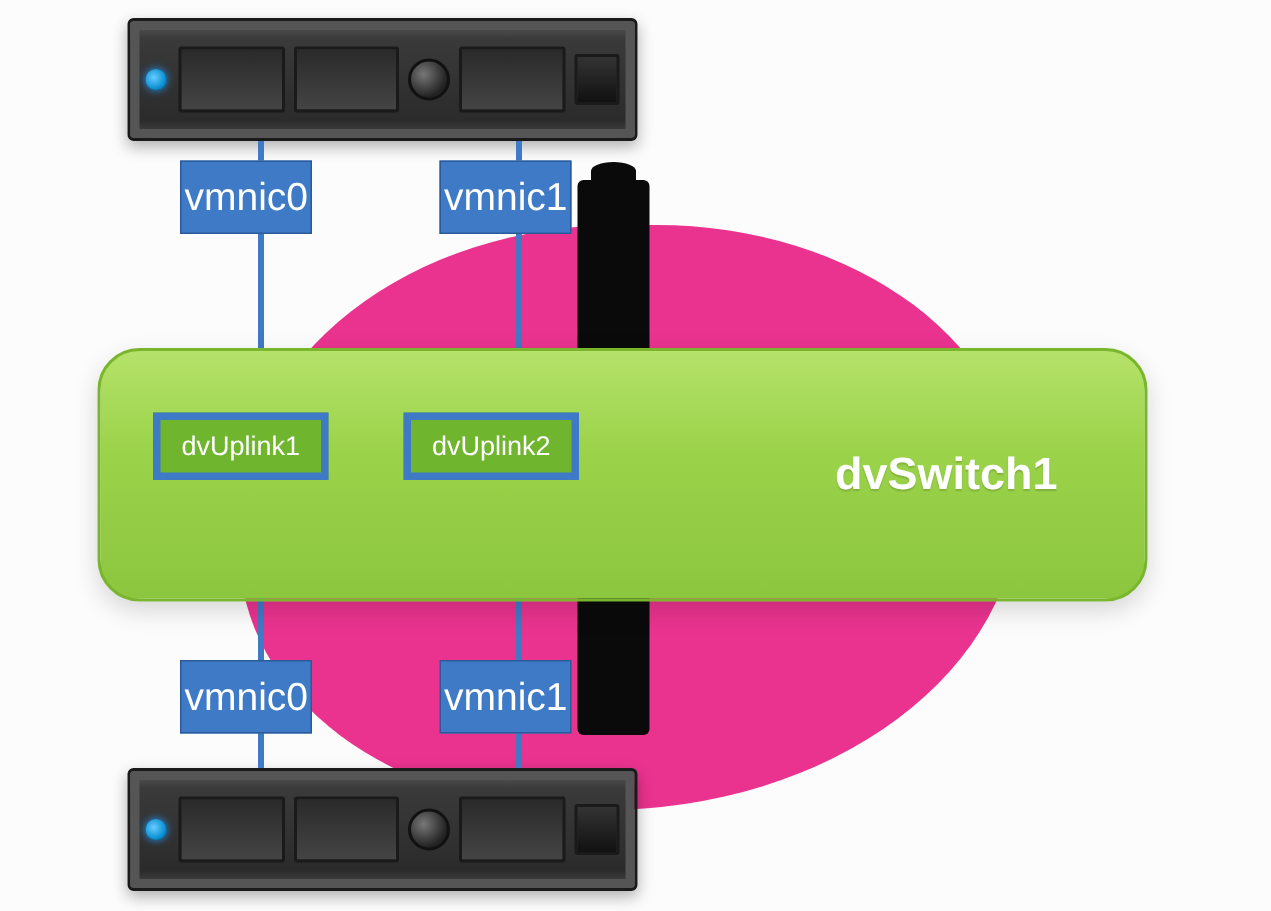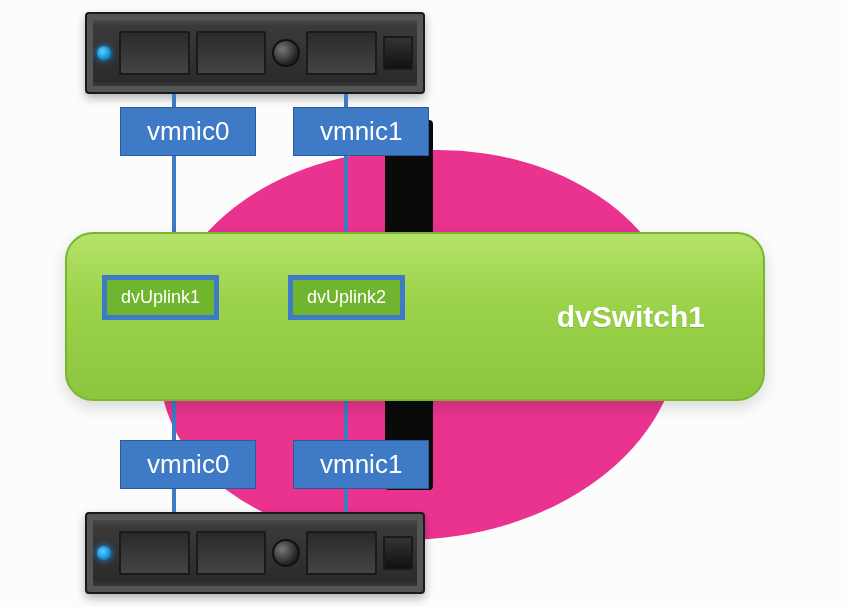--- a/index.html
+++ b/index.html
@@ -94,21 +94,21 @@
   .port {
     width: 30px;
     height: 34px;
     background: linear-gradient(#333,#111);
     border: 2px solid #1a1a1a;
     border-radius: 2px;
   }
   
   .label {
     position: absolute;
-    padding: 8px 26px;
+    padding: 8px 2px;
     font-size: 26px;
     color: #fff;
     z-index: 5;
     text-align: center;
     white-space: nowrap;
   }
   .blue-box {
     background: #3f7ac6;
     border: 1px solid #2a5a9a;
   }
@@ -176,21 +176,21 @@
   <div class="line" style="left:172px; top:94px; height:13px;"></div>
   <div class="line" style="left:344px; top:94px; height:13px;"></div>
   <div class="line" style="left:172px; top:151px; height:130px;"></div>
   <div class="line" style="left:344px; top:151px; height:130px;"></div>
 
   <div class="dvswitch">
     <span class="dvswitch-label">dvSwitch1</span>
   </div>
 
   <div class="uplink" style="left:102px; top:275px;">dvUplink1</div>
-  <div class="uplink" style="left:288px; top:275px;">dvUplink2</div>
+  <div class="uplink" style="left:269px; top:275px;">dvUplink2</div>
 
   <div class="line" style="left:172px; top:326px; height:115px;"></div>
   <div class="line" style="left:344px; top:326px; height:115px;"></div>
   <div class="line" style="left:172px; top:484px; height:28px;"></div>
   <div class="line" style="left:344px; top:484px; height:28px;"></div>
 
   <div class="label blue-box" style="left:120px; top:440px;">vmnic0</div>
   <div class="label blue-box" style="left:293px; top:440px;">vmnic1</div>
 
   <div class="server bot">

